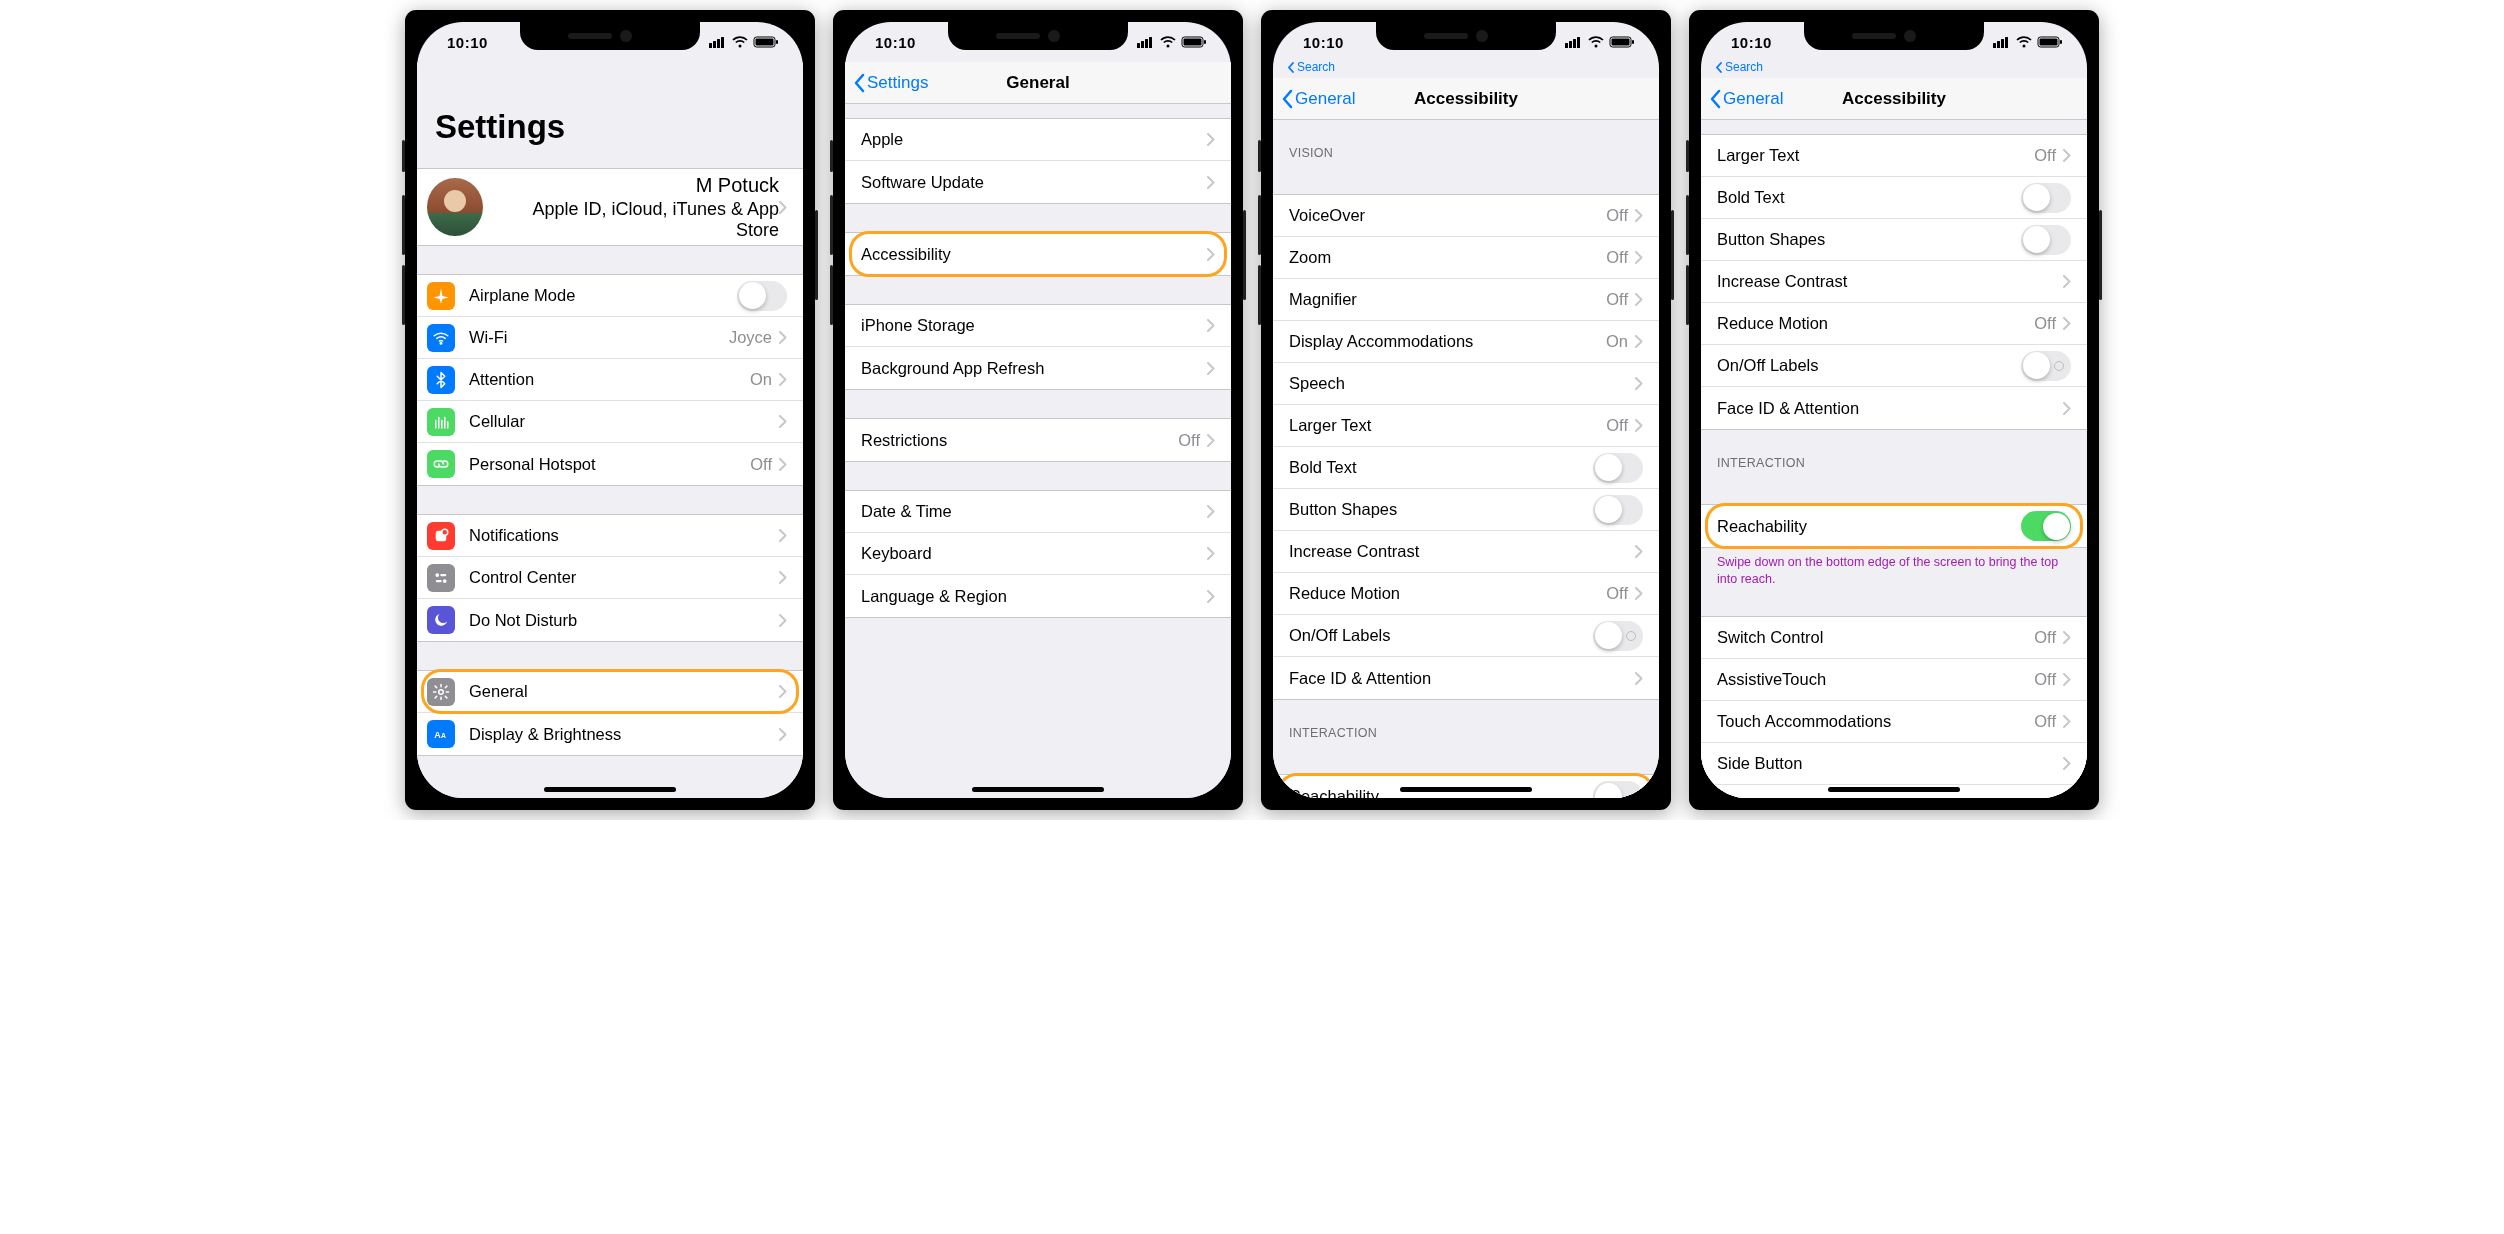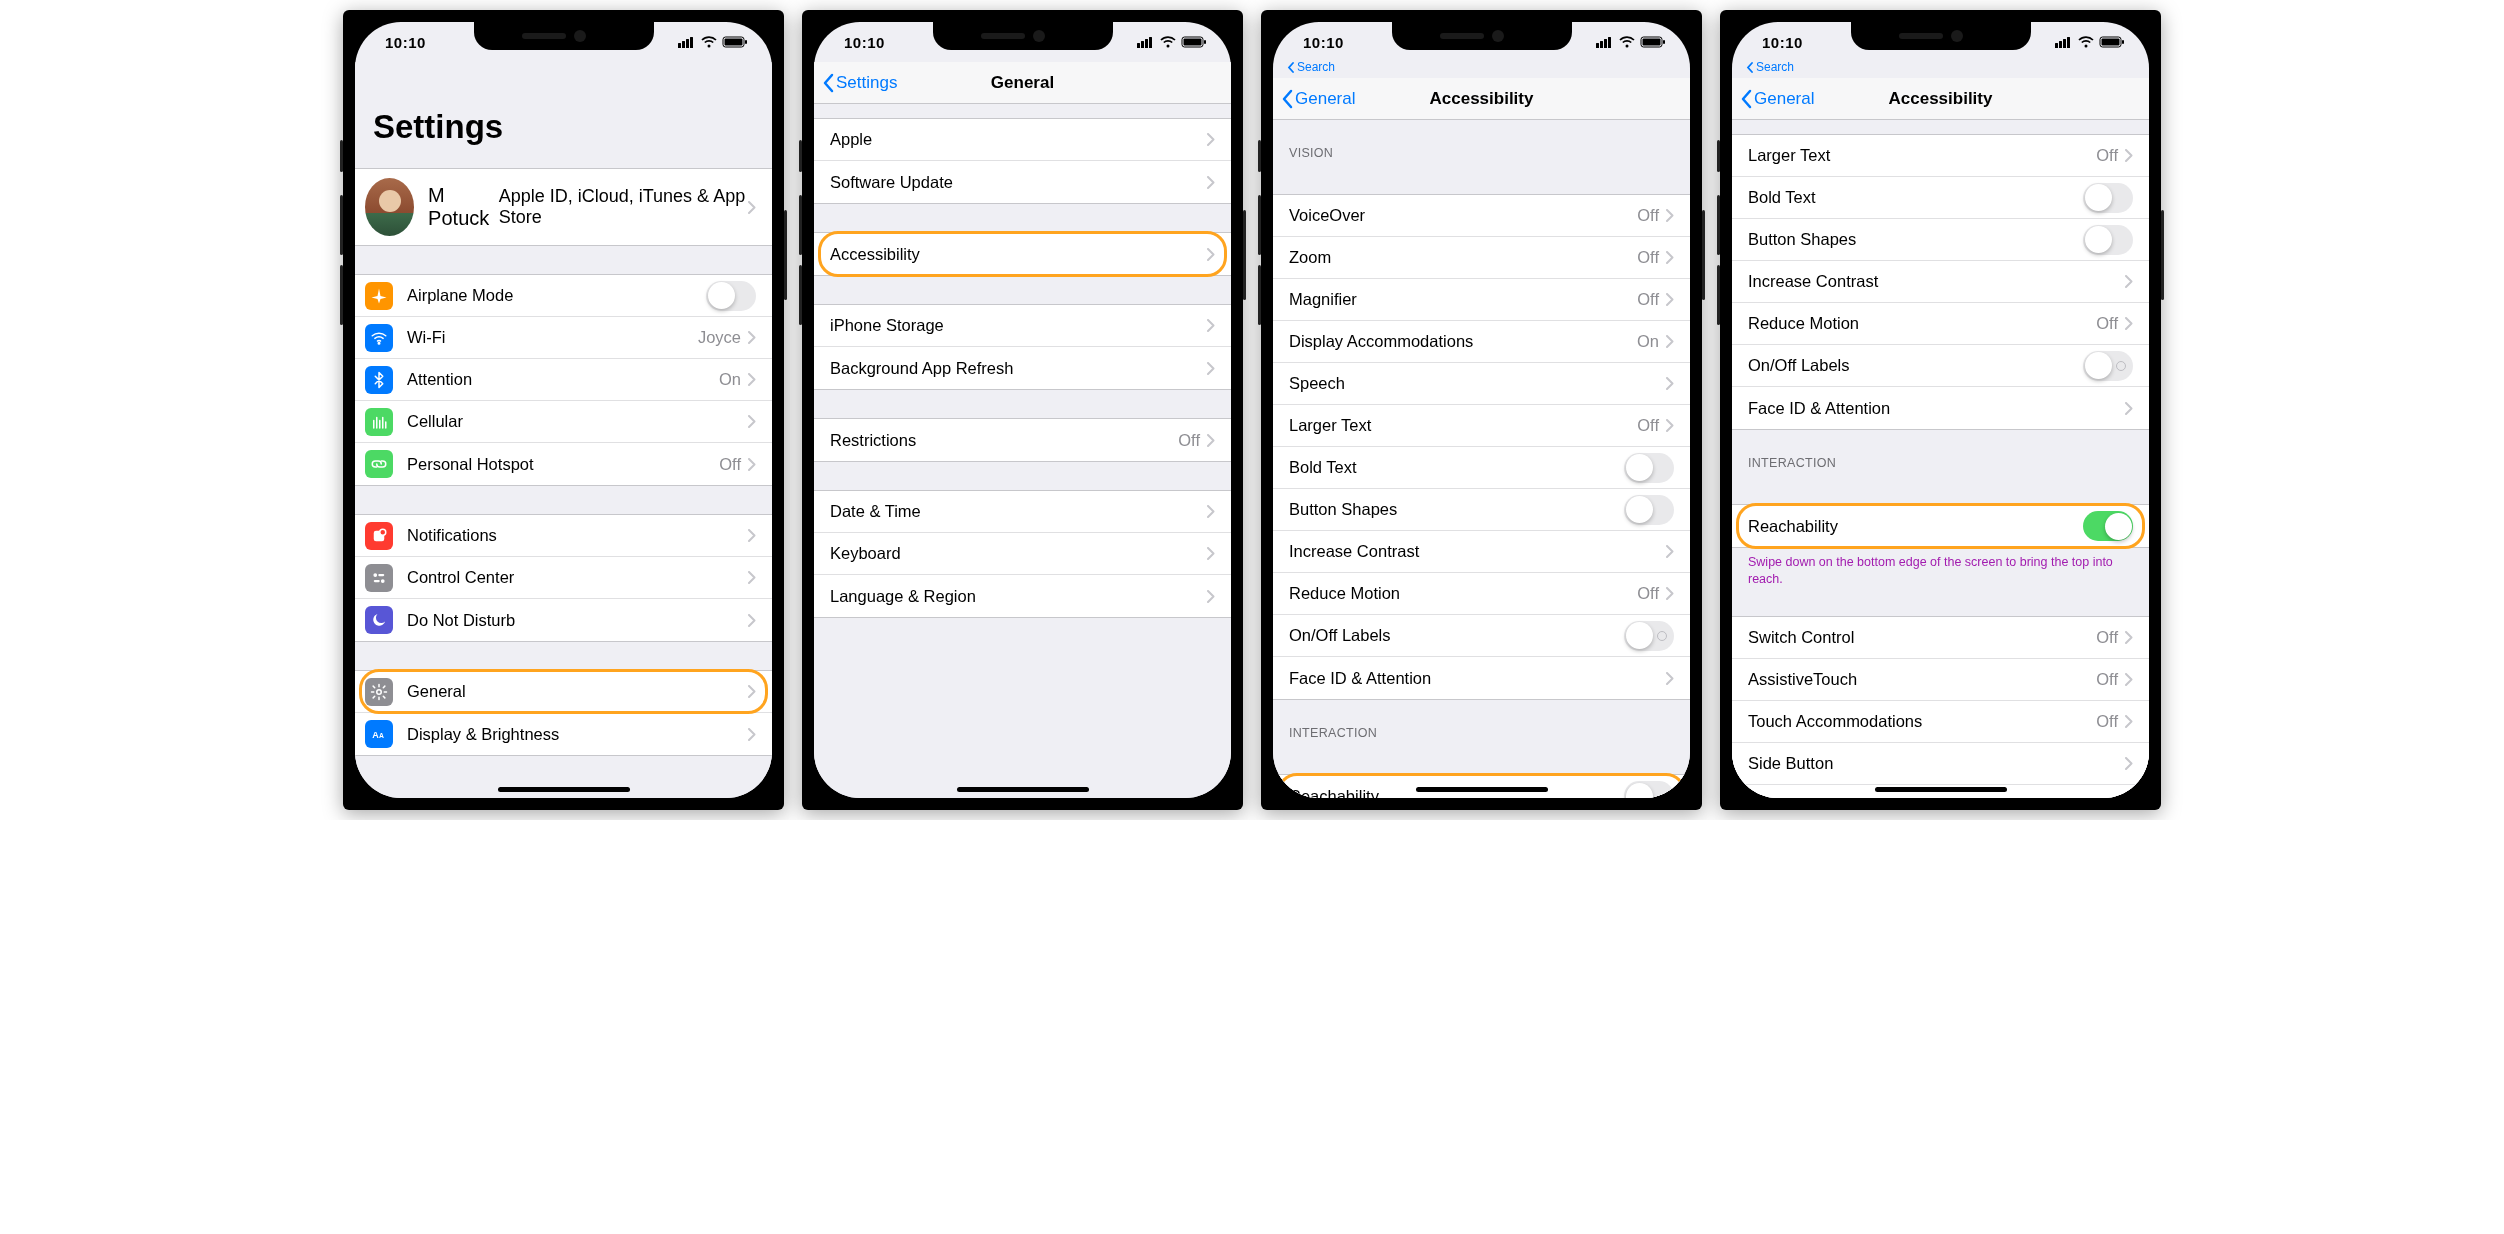--- a/index.html
+++ b/index.html
@@ -1,17 +1,17 @@
 <!DOCTYPE html>
 <html><head>
 <meta charset="utf-8">
 <style>
 * { margin:0; padding:0; box-sizing:border-box; font-family:-apple-system,"Helvetica Neue",Helvetica,Arial,sans-serif; -webkit-font-smoothing:antialiased; }
 body { background:#fff; display:flex; gap:18px; padding:10px; justify-content:center; align-items:flex-start; }
-.phone { width:441px; height:800px; background:#000; border-radius:6px; padding:12px; position:relative; box-shadow:0 4px 20px rgba(0,0,0,.35); flex-shrink:0; }
+.phone { width:410px; height:800px; background:#000; border-radius:11px; padding:12px; position:relative; box-shadow:0 4px 20px rgba(0,0,0,.35); flex-shrink:0; }
 .side-btn{position:absolute;background:#222;border-radius:2px;}
 .sb-l1{left:-3px;top:130px;width:3px;height:32px;}
 .sb-l2{left:-3px;top:185px;width:3px;height:60px;}
 .sb-l3{left:-3px;top:255px;width:3px;height:60px;}
 .sb-r{right:-3px;top:200px;width:3px;height:90px;}
 .screen { width:100%; height:100%; background:#efeff4; border-radius:46px; overflow:hidden; position:relative; }
 .notch { position:absolute; top:0; left:50%; transform:translateX(-50%); width:180px; height:28px; background:#000; border-bottom-left-radius:18px; border-bottom-right-radius:18px; z-index:100; }
 .notch::before{content:"";position:absolute;left:48px;top:11px;width:44px;height:6px;background:#1a1a1a;border-radius:3px;}
 .notch::after{content:"";position:absolute;left:100px;top:8px;width:12px;height:12px;background:#1a1a1a;border-radius:50%;}
 .status-bar { position:absolute; top:0; left:0; right:0; height:40px; display:flex; justify-content:space-between; align-items:center; padding:0 24px; font-size:15px; font-weight:600; z-index:50; }
@@ -36,21 +36,21 @@
 .label{flex:1;font-size:16.5px;color:#000;}
 .value{font-size:16.5px;color:#8e8e93;margin-right:7px;}
 .chevron{color:#c7c7cc;}
 .toggle{width:50px;height:30px;border-radius:15px;background:#e9e9eb;position:relative;transition:.2s;}
 .toggle.on{background:#4cd964;}
 .toggle::after{content:"";position:absolute;width:27px;height:27px;background:#fff;border-radius:50%;top:1.5px;left:1.5px;box-shadow:0 2px 4px rgba(0,0,0,.25);transition:.2s;}
 .toggle.on::after{left:21.5px;}
 .toggle.labeled::before{content:"";position:absolute;right:7px;top:50%;transform:translateY(-50%);width:8px;height:8px;border:1.5px solid #bdbdc2;border-radius:50%;}
 .avatar{width:58px;height:58px;border-radius:50%;margin-right:14px;background:linear-gradient(180deg,#a86a4a 0%,#8c4b30 60%,#3d6b4a 60%,#2d5038 100%);display:flex;align-items:center;justify-content:center;overflow:hidden;}
 .avatar-head{width:22px;height:22px;border-radius:50%;background:#e9c9a8;position:relative;top:-6px;}
-.profile-text{display:flex;flex-direction:row;justify-content:center;}
+.profile-text{display:flex;flex-direction:column;justify-content:center;text-align:right;}
 .profile-name{font-size:20px;color:#000;}
 .profile-sub{font-size:18px;color:#000;margin-top:2px;}
 .highlight{position:absolute;border:3.5px solid #ffa41f;border-radius:20px;pointer-events:none;z-index:60;}
 .home-ind{position:absolute;bottom:6px;left:50%;transform:translateX(-50%);width:132px;height:5px;background:#000;border-radius:3px;z-index:80;}
 svg{display:block;}
 </style>
 </head>
 <body>
 
 <div class="phone">

